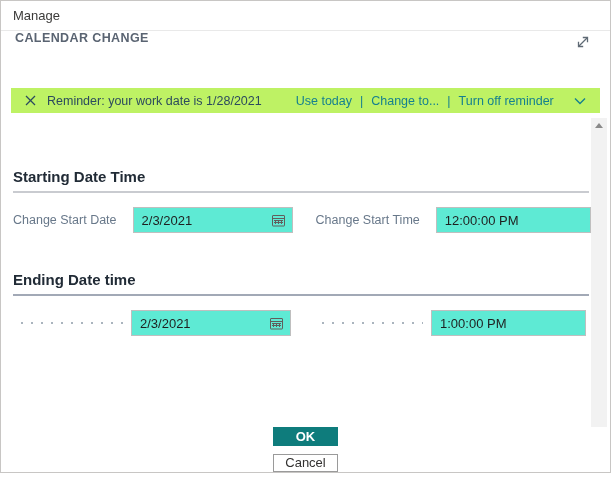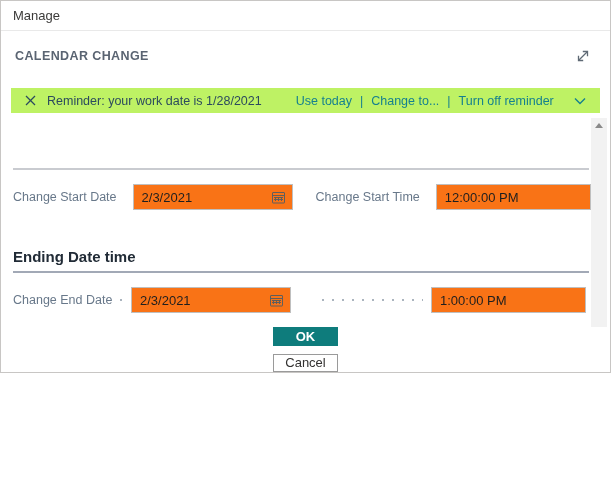--- a/index.html
+++ b/index.html
@@ -1,41 +1,41 @@
 <!DOCTYPE html>
 <html><head>
 <meta charset="utf-8">
 <style>
   * { margin: 0; padding: 0; box-sizing: border-box; }
   html, body { background: #fff; }
   body { font-family: "Liberation Sans", sans-serif; }
 
   .dialog {
     position: relative;
-    width: 611px; height: 373px;
+    width: 611px; height: 473px;
     background: #fff;
     border: 1px solid #c8c6c4;
     overflow: hidden;
   }
 
   
   .manage-bar {
     height: 30px;
     display: flex; align-items: center;
     padding: 0 12px;
     border-bottom: 1px solid #e9e9e9;
   }
   .manage-bar .manage-label {
     font-size: 13px; color: #3b3a39;
   }
 
   
   .caption-row {
     height: 50px;
-    display: flex; align-items: center;
+    display: flex; 
     padding: 0 16px 0 14px;
   }
   .caption-title {
     font-size: 12.5px; font-weight: 600; letter-spacing: 0.4px;
     color: #5a6472;
   }
   .expand-btn {
     margin-left: auto;
     width: 22px; height: 22px;
     display: flex; align-items: center; justify-content: center;
@@ -102,21 +102,21 @@
   .leader {
     flex: 1; height: 2px; margin: 0 8px; align-self: center;
     background-image: repeating-linear-gradient(to right, #aab4be 0 2px, transparent 2px 10px);
   }
 
   .field-wide  { flex: 0 0 568px; }
   .field-col1  { flex: 0 0 278px; }
   .col-gap     { flex: 0 0 23px; }
   .field-col2  { flex: 0 0 272px; }
 
-  .input-shell { position: relative; background: #f97316; }
+  .input-shell { position: relative; background: #5eead4; }
   .input-shell input {
     width: 100%; height: 100%;
     border: none; outline: none; background: transparent;
     font-family: "Liberation Sans", sans-serif;
     font-size: 13px; color: #1f1f1f;
     padding: 0 8px;
   }
   .shell-focused {
     width: 325px; height: 26px;
     border: 2px solid #2aa6ad;
@@ -221,20 +221,21 @@
           <polyline points="1,1.5 6,6.5 11,1.5"></polyline>
         </svg>
       </span>
     </button>
   </div>
 
   <div class="content">
 
 
     <div class="section sec-2">
+      <div class="section-title">Starting Date Time</div>
       <div class="rule rule-light"></div>
       <div class="field-row row-2">
         <div class="field field-col1">
           <span class="field-label">Change Start Date</span>
           <span class="leader"></span>
           <div class="input-shell shell-plain shell-date">
             <input type="text" value="2/3/2021" style="">
             <span class="cal-icon">
               <svg width="15" height="15" viewBox="0 0 15 15" fill="none" stroke="#605e5c" stroke-width="1">
                 <rect x="1.5" y="2.5" width="12" height="10.5" rx="0.5"></rect>
@@ -257,21 +258,20 @@
           </div>
         </div>
       </div>
     </div>
 
     <div class="section sec-3">
       <div class="section-title">Ending Date time</div>
       <div class="rule rule-medium"></div>
       <div class="field-row row-2">
         <div class="field field-col1">
-          <span class="field-label">Change End Date</span>
           <span class="leader"></span>
           <div class="input-shell shell-plain shell-date">
             <input type="text" value="2/3/2021" style="">
             <span class="cal-icon">
               <svg width="15" height="15" viewBox="0 0 15 15" fill="none" stroke="#605e5c" stroke-width="1">
                 <rect x="1.5" y="2.5" width="12" height="10.5" rx="0.5"></rect>
                 <line x1="1.5" y1="5.5" x2="13.5" y2="5.5"></line>
                 <line x1="4.5" y1="7.5" x2="4.5" y2="11"></line>
                 <line x1="7.5" y1="7.5" x2="7.5" y2="11"></line>
                 <line x1="10.5" y1="7.5" x2="10.5" y2="11"></line>

